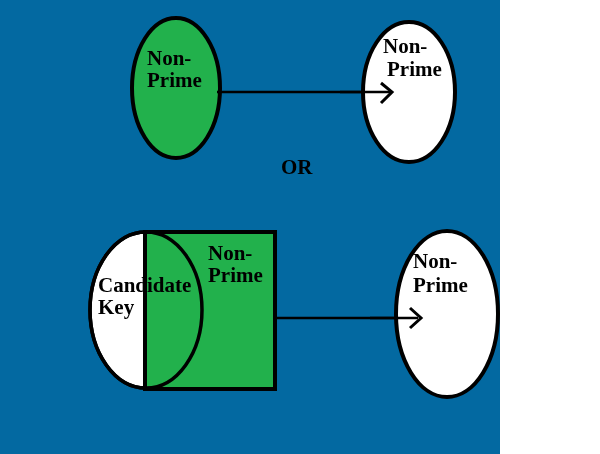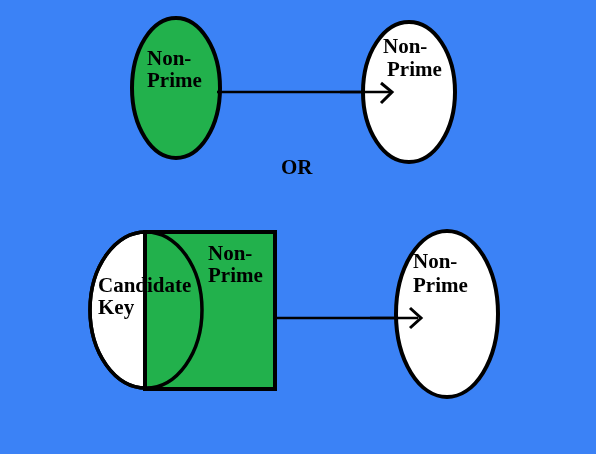--- a/index.html
+++ b/index.html
@@ -2,23 +2,23 @@
 <html><head>
 <meta charset="utf-8">
 <style>
   html, body {
     margin: 0;
     padding: 0;
     background: #ffffff;
   }
   .canvas {
     position: relative;
-    width: 596px;
+    width: 500px;
     height: 454px;
-    background: #3b82f6;
+    background: #0369a1;
     overflow: hidden;
   }
   svg {
     display: block;
     width: 600px;
     height: 454px;
   }
   .diagram-label {
     font-family: "Liberation Serif", "DejaVu Serif", serif;
     font-weight: bold;

